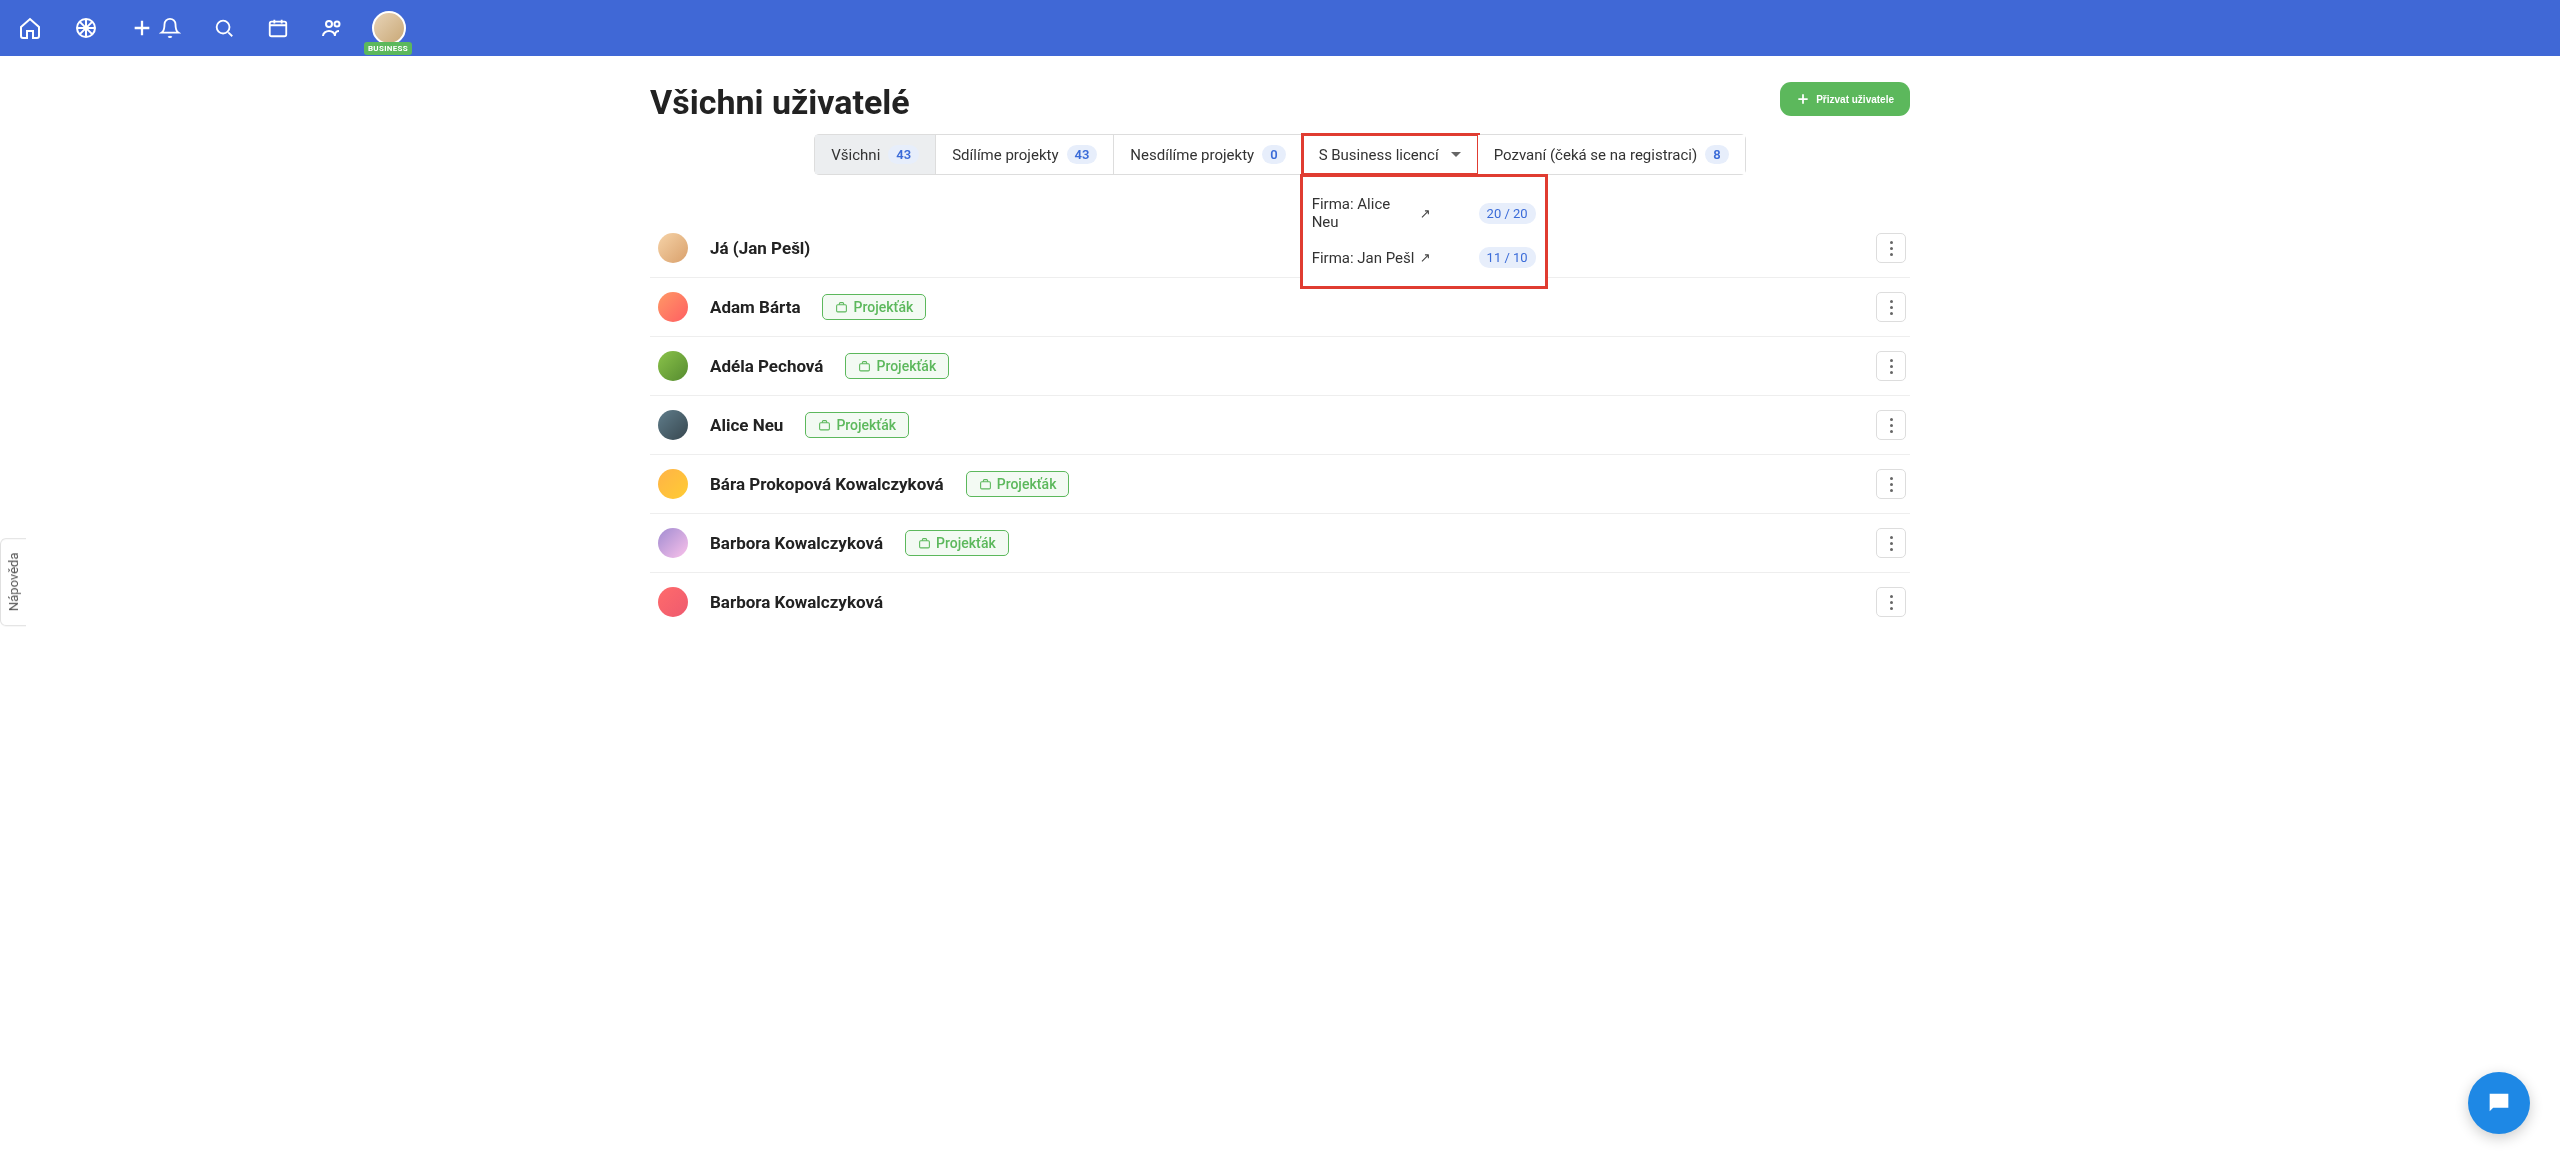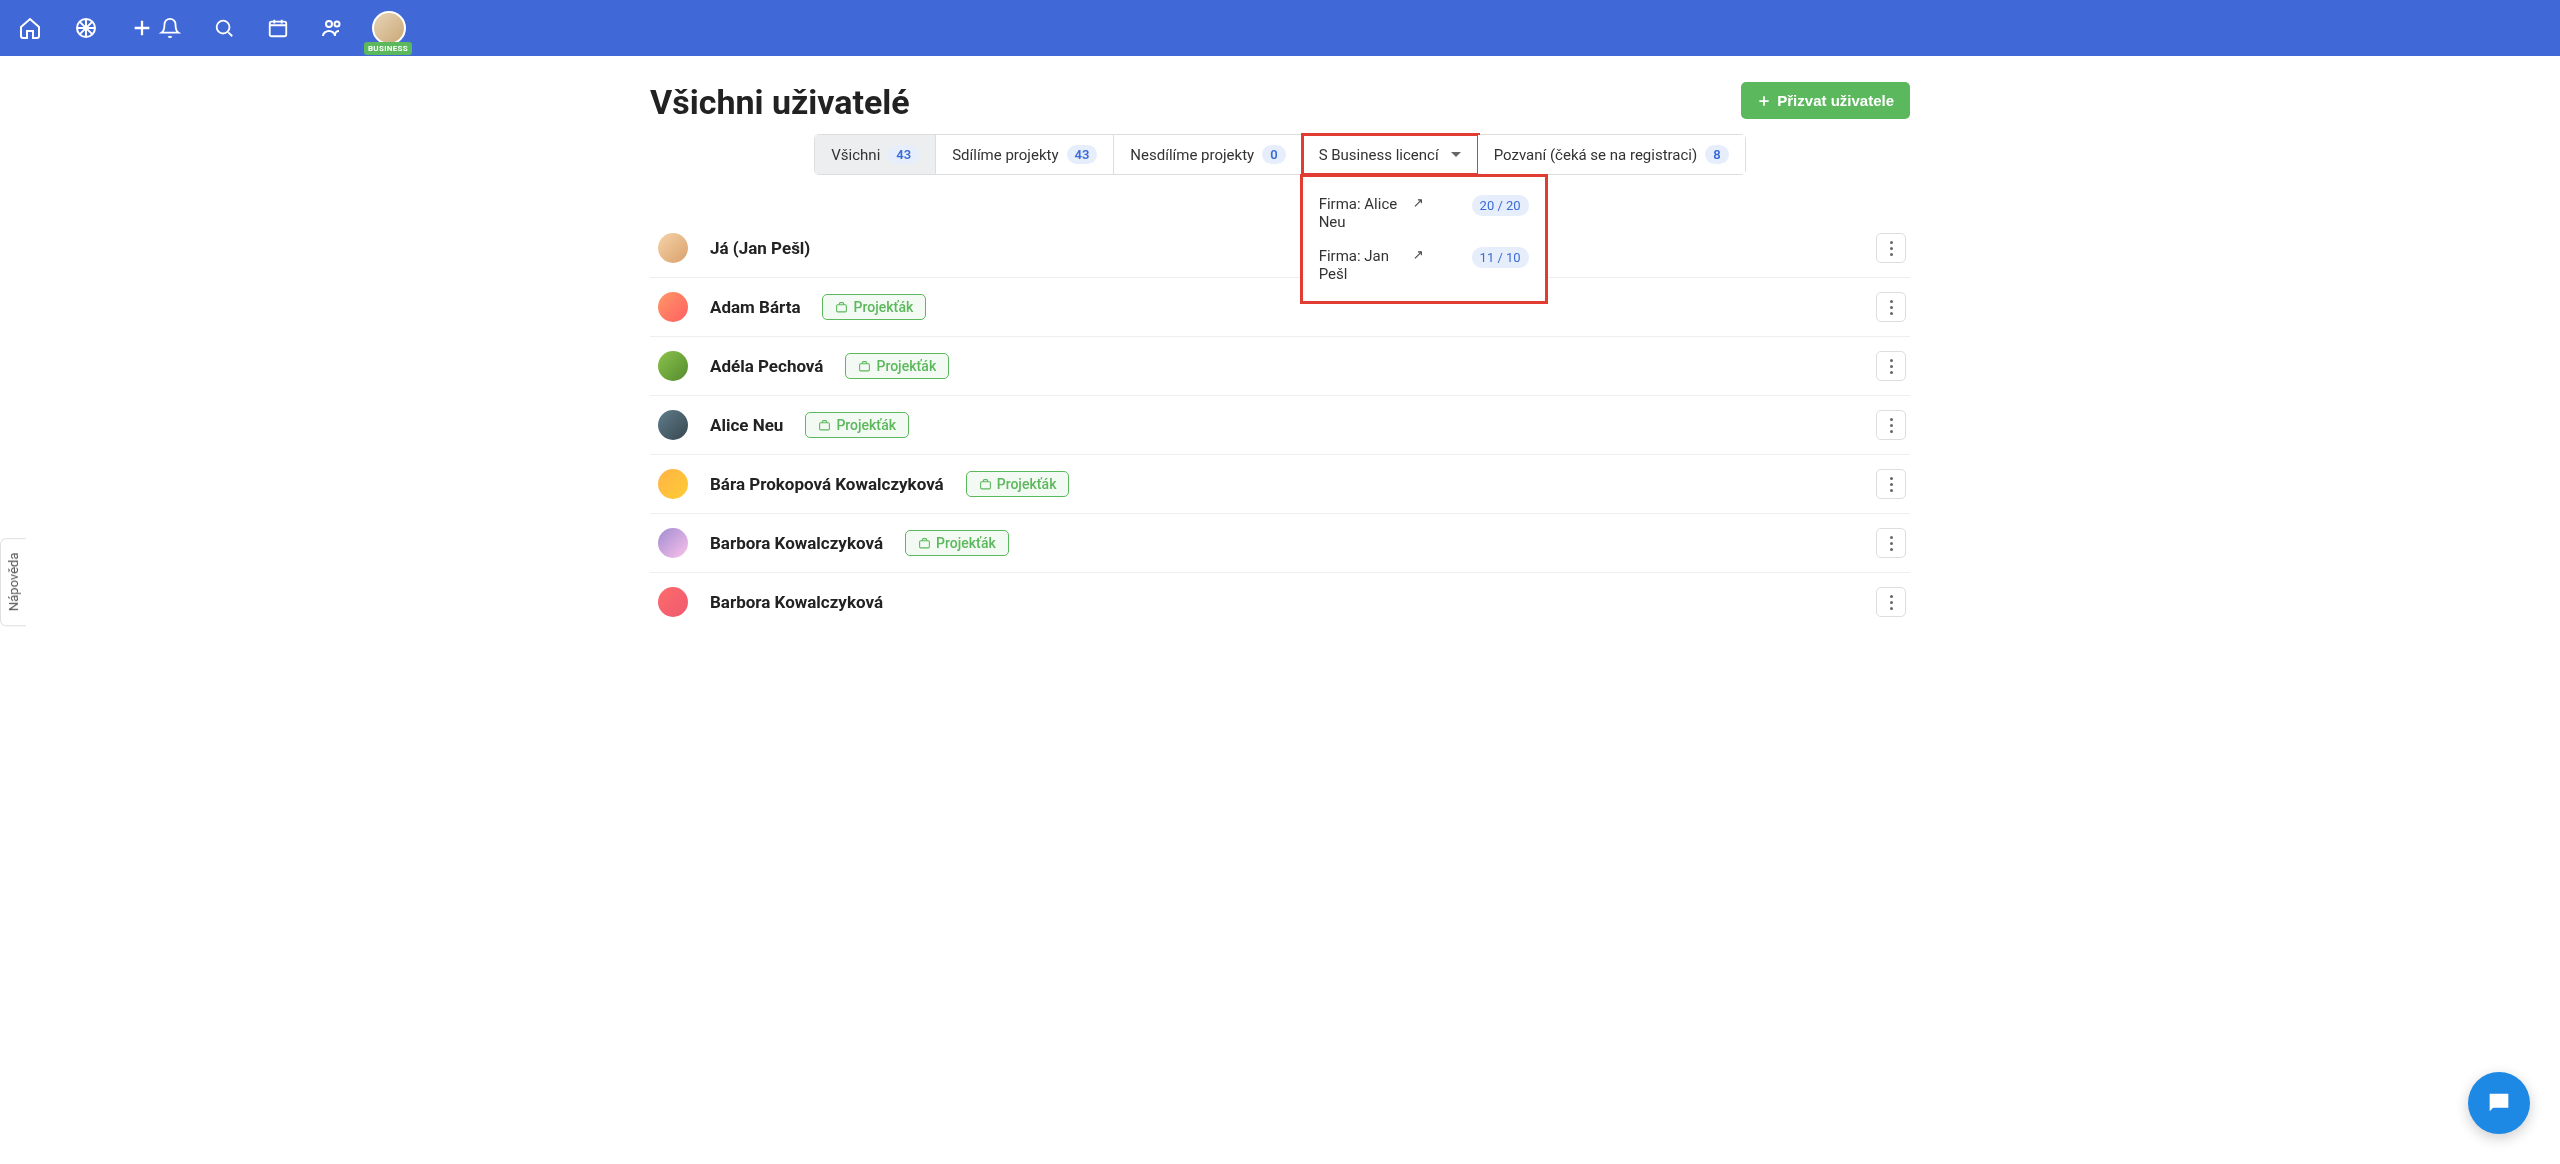--- a/index.html
+++ b/index.html
@@ -102,23 +102,23 @@
 }
 .page-title {
   font-size: 34px;
   font-weight: 700;
   color: #222;
 }
 .invite-btn {
   background: #5cb85c;
   color: #fff;
   border: none;
-  border-radius: 5px;
+  border-radius: 11px;
   padding: 10px 16px;
-  font-size: 15px;
+  font-size: 10px;
   font-weight: 600;
   cursor: pointer;
   display: flex;
   align-items: center;
   gap: 6px;
 }
 .search-box {
   width: 100%;
   border: 1px solid #d3d3d3;
   border-radius: 4px;
@@ -180,23 +180,23 @@
   left: -3px;
   width: 248px;
   background: #fff;
   border: 3px solid #e03c31;
   border-top: 3px solid #e03c31;
   padding: 10px 0;
   z-index: 10;
 }
 .dd-row {
   display: flex;
-  align-items: flex-start;
+  align-items: center;
   justify-content: space-between;
-  padding: 8px 16px;
+  padding: 8px 9px;
   font-size: 15px;
   cursor: pointer;
 }
 .dd-left {
   display: flex;
   align-items: center;
   gap: 10px;
   flex: 1;
 }
 .dd-arrow {

